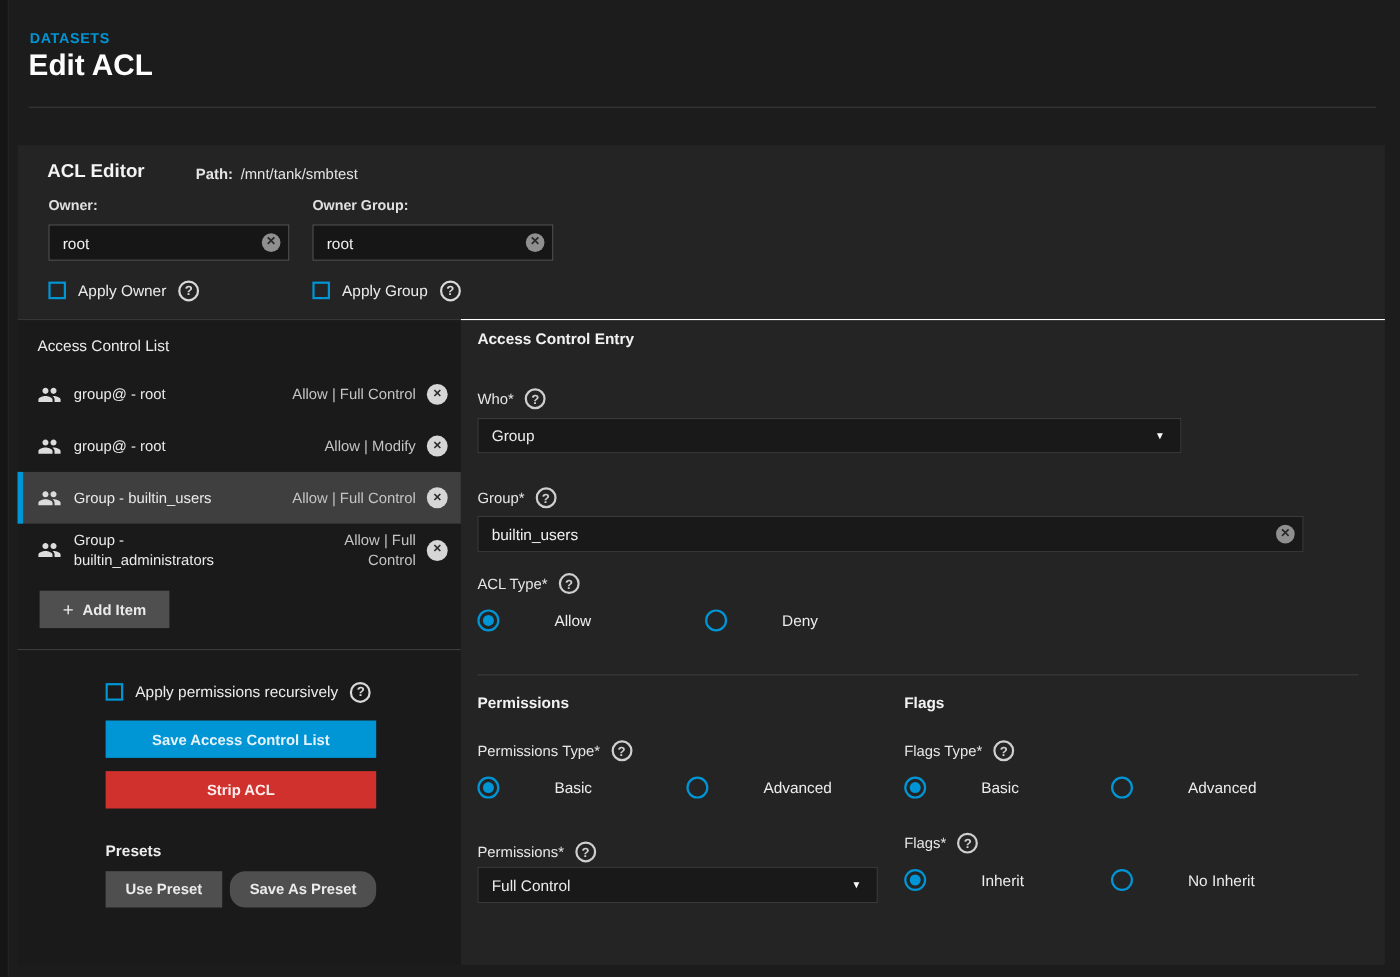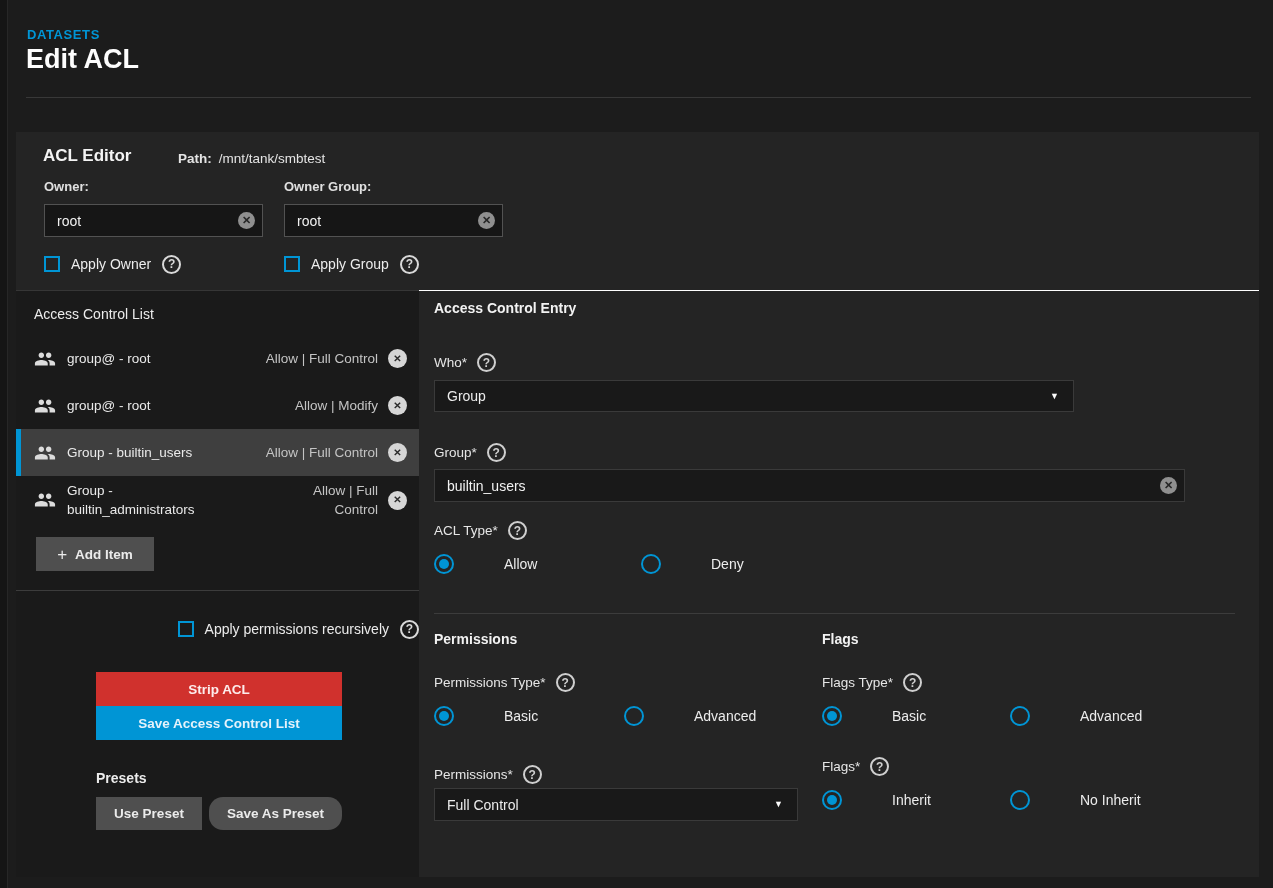--- a/index.html
+++ b/index.html
@@ -80,21 +80,21 @@
   }
   .row-close::after{content:"\2715";}
   .btn{
     display:flex;align-items:center;justify-content:center;cursor:pointer;
     font-size:13.5px;font-weight:bold;color:#ebebeb;background:#4f4f4f;border:none;font-family:inherit;
   }
   .add-item{margin:13px 0 0 20px;width:118px;height:34px;gap:8px;}
   .add-item .plus{font-size:17px;font-weight:normal;line-height:1;}
   .left-divider{margin:19px 0 0 0;height:1px;background:#3c3c3c;}
   .actions{padding:28px 0 0 80px;}
-  .actions .cb-row{position:static;margin-bottom:33px;justify-content:flex-end;}
+  .actions .cb-row{position:static;margin-bottom:16px;}
   .btn-save{width:246px;height:34px;background:var(--accent);color:#e4f2fb;margin-bottom:12px;}
   .btn-strip{width:246px;height:34px;background:var(--danger);color:#fdecec;}
   .presets-label{margin:30px 0 11px;font-size:14px;font-weight:bold;color:#ececec;}
   .preset-btns{display:flex;gap:7px;}
   .btn-use{width:106px;height:33px;}
   .btn-saveas{width:133px;height:33px;border-radius:14px;}
 
   
   .right-area{
     position:absolute;left:403px;top:158px;right:0;bottom:0;
@@ -209,22 +209,22 @@
     </button>
 
     <div class="left-divider"></div>
 
     <div class="actions">
       <div class="cb-row">
         <span class="checkbox"></span>
         <span class="cb-label">Apply permissions recursively</span>
         <span class="help"></span>
       </div>
+      <button class="btn btn-save">Save Access Control List</button>
       <button class="btn btn-strip">Strip ACL</button>
-      <button class="btn btn-save">Save Access Control List</button>
       <div class="presets-label">Presets</div>
       <div class="preset-btns">
         <button class="btn btn-use">Use Preset</button>
         <button class="btn btn-saveas">Save As Preset</button>
       </div>
     </div>
   </div>
 
   <div class="right-area">
     <div class="sec-title" style="left:15px;top:9px;">Access Control Entry</div>

